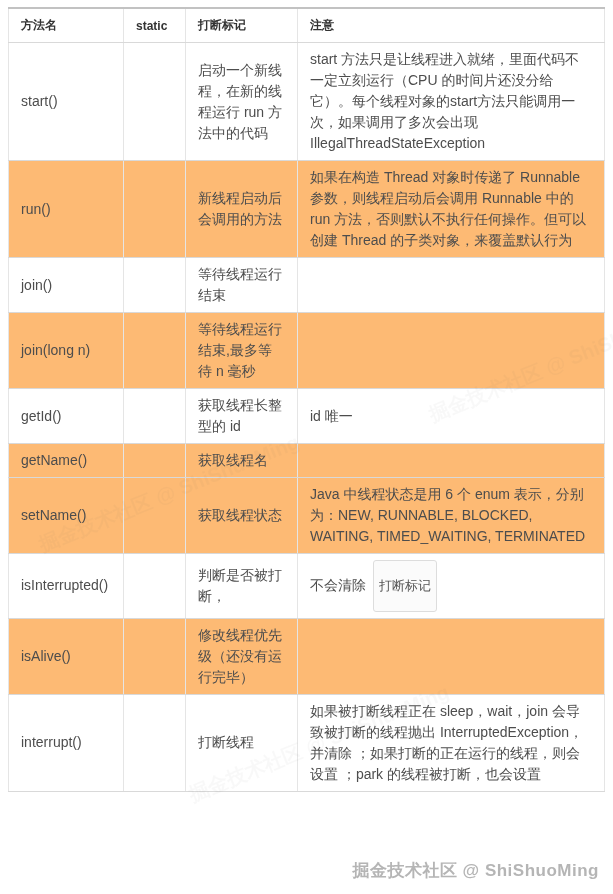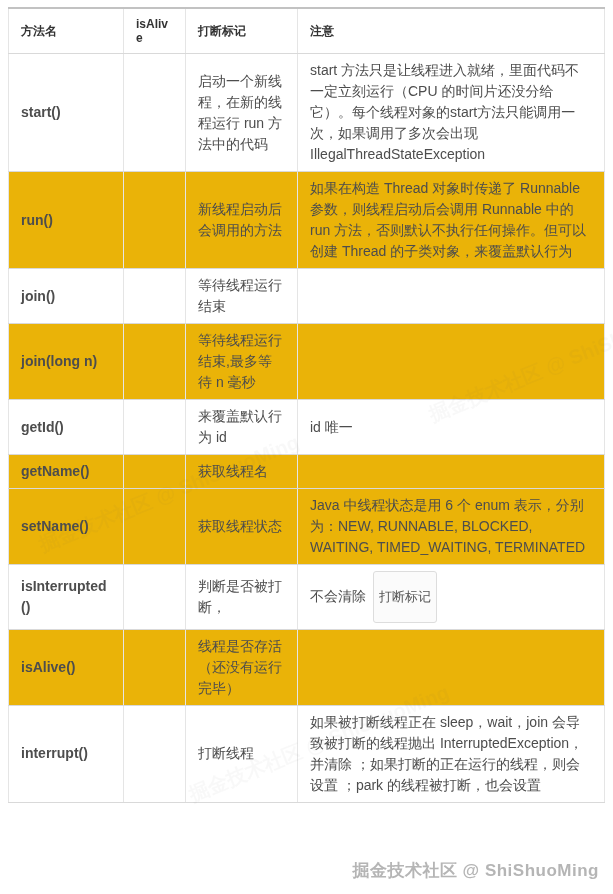--- a/index.html
+++ b/index.html
@@ -46,25 +46,24 @@
     color: #333333;
     background: #ffffff;
   }
   table.method-table td {
     padding: 6px 12px;
     font-size: 14px;
     line-height: 1.5;
     color: #4d4d4d;
   }
   table.method-table tr.stripe td {
-    background: #eab308;
+    background: #fdba74;
   }
   td[data-name="method-cell"] {
     font-family: "Liberation Sans", "DejaVu Sans", sans-serif;
-    font-weight: bold;
   }
   .badge {
     display: inline-block;
     border: 1px solid #dddddd;
     background: #fbfbfb;
     border-radius: 3px;
     padding: 16px 5px;
     margin: 0 3px;
     font-size: 13px;
     line-height: 1.35;
@@ -103,21 +102,21 @@
   <table class="method-table" data-name="thread-methods-table">
     <colgroup>
       <col style="width:115px">
       <col style="width:62px">
       <col style="width:112px">
       <col>
     </colgroup>
     <thead data-name="table-header">
       <tr data-name="header-row">
         <th data-name="header-method-name">方法名</th>
-        <th data-name="header-static">isAlive</th>
+        <th data-name="header-static">static</th>
         <th data-name="header-description">打断标记</th>
         <th data-name="header-note">注意</th>
       </tr>
     </thead>
     <tbody data-name="method-table-body">
         <tr data-name="table-row">
           <td data-name="method-cell">start()</td>
           <td data-name="static-cell"></td>
           <td data-name="desc-cell">启动一个新线程，在新的线程运行 run 方法中的代码</td>
           <td data-name="note-cell">start 方法只是让线程进入就绪，里面代码不一定立刻运行（CPU 的时间片还没分给它）。每个线程对象的start方法只能调用一次，如果调用了多次会出现 IllegalThreadStateException</td>
@@ -136,21 +135,21 @@
         </tr>
         <tr data-name="table-row" class="stripe">
           <td data-name="method-cell">join(long n)</td>
           <td data-name="static-cell"></td>
           <td data-name="desc-cell">等待线程运行结束,最多等待 n 毫秒</td>
           <td data-name="note-cell"></td>
         </tr>
         <tr data-name="table-row">
           <td data-name="method-cell">getId()</td>
           <td data-name="static-cell"></td>
-          <td data-name="desc-cell">来覆盖默认行为 id</td>
+          <td data-name="desc-cell">获取线程长整型的 id</td>
           <td data-name="note-cell">id 唯一</td>
         </tr>
         <tr data-name="table-row" class="stripe">
           <td data-name="method-cell">getName()</td>
           <td data-name="static-cell"></td>
           <td data-name="desc-cell">获取线程名</td>
           <td data-name="note-cell"></td>
         </tr>
         <tr data-name="table-row" class="stripe">
           <td data-name="method-cell">setName()</td>
@@ -160,21 +159,21 @@
         </tr>
         <tr data-name="table-row">
           <td data-name="method-cell">isInterrupted()</td>
           <td data-name="static-cell"></td>
           <td data-name="desc-cell">判断是否被打断，</td>
           <td data-name="note-cell">不会清除 <span class="badge" data-name="interrupt-flag-badge">打断标记</span></td>
         </tr>
         <tr data-name="table-row" class="stripe">
           <td data-name="method-cell">isAlive()</td>
           <td data-name="static-cell"></td>
-          <td data-name="desc-cell">线程是否存活（还没有运行完毕）</td>
+          <td data-name="desc-cell">修改线程优先级（还没有运行完毕）</td>
           <td data-name="note-cell"></td>
         </tr>
         <tr data-name="table-row">
           <td data-name="method-cell">interrupt()</td>
           <td data-name="static-cell"></td>
           <td data-name="desc-cell">打断线程</td>
           <td data-name="note-cell">如果被打断线程正在 sleep，wait，join 会导致被打断的线程抛出 InterruptedException，并清除  ；如果打断的正在运行的线程，则会设置  ；park 的线程被打断，也会设置 </td>
         </tr>
       </tbody>
   </table>

